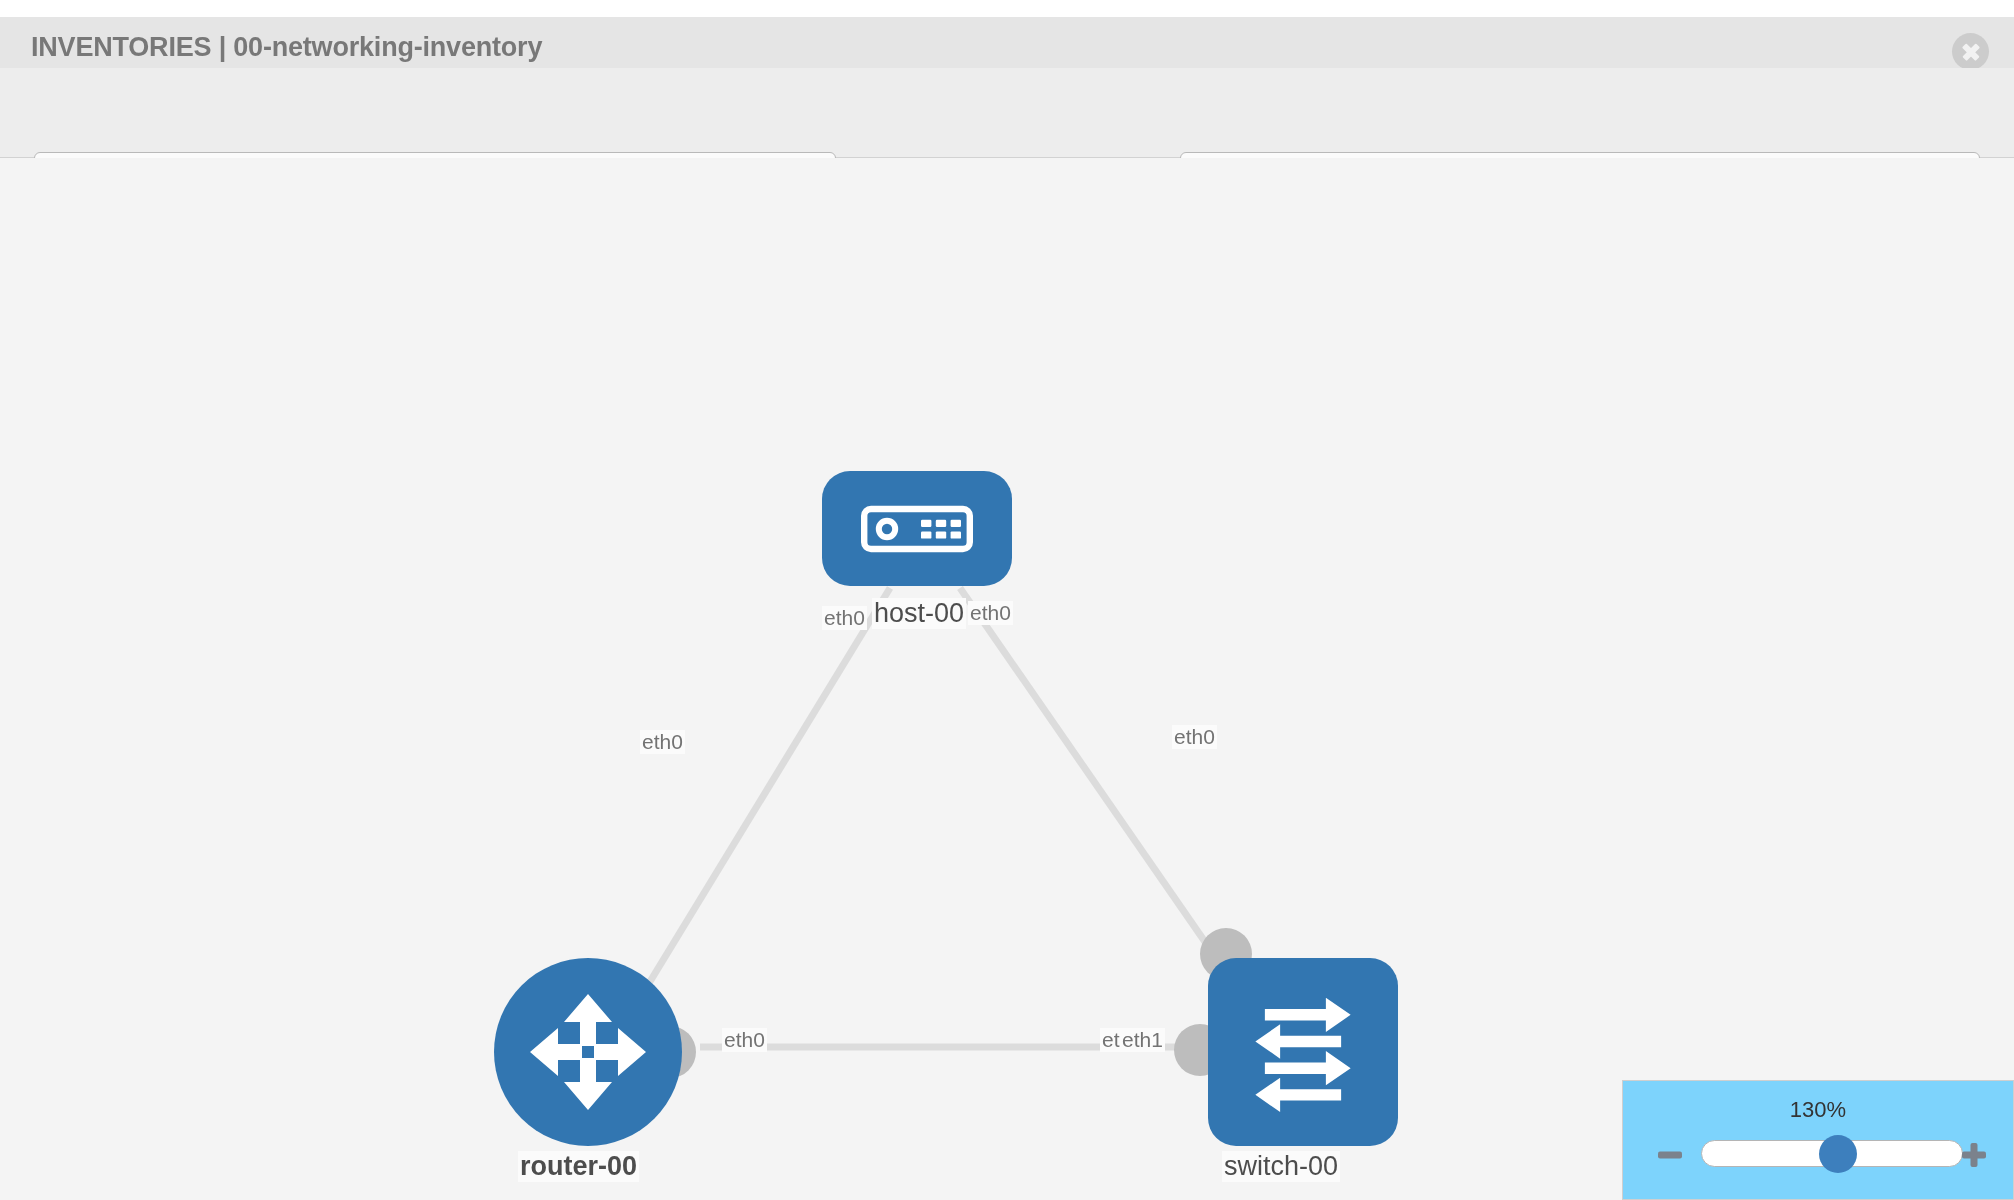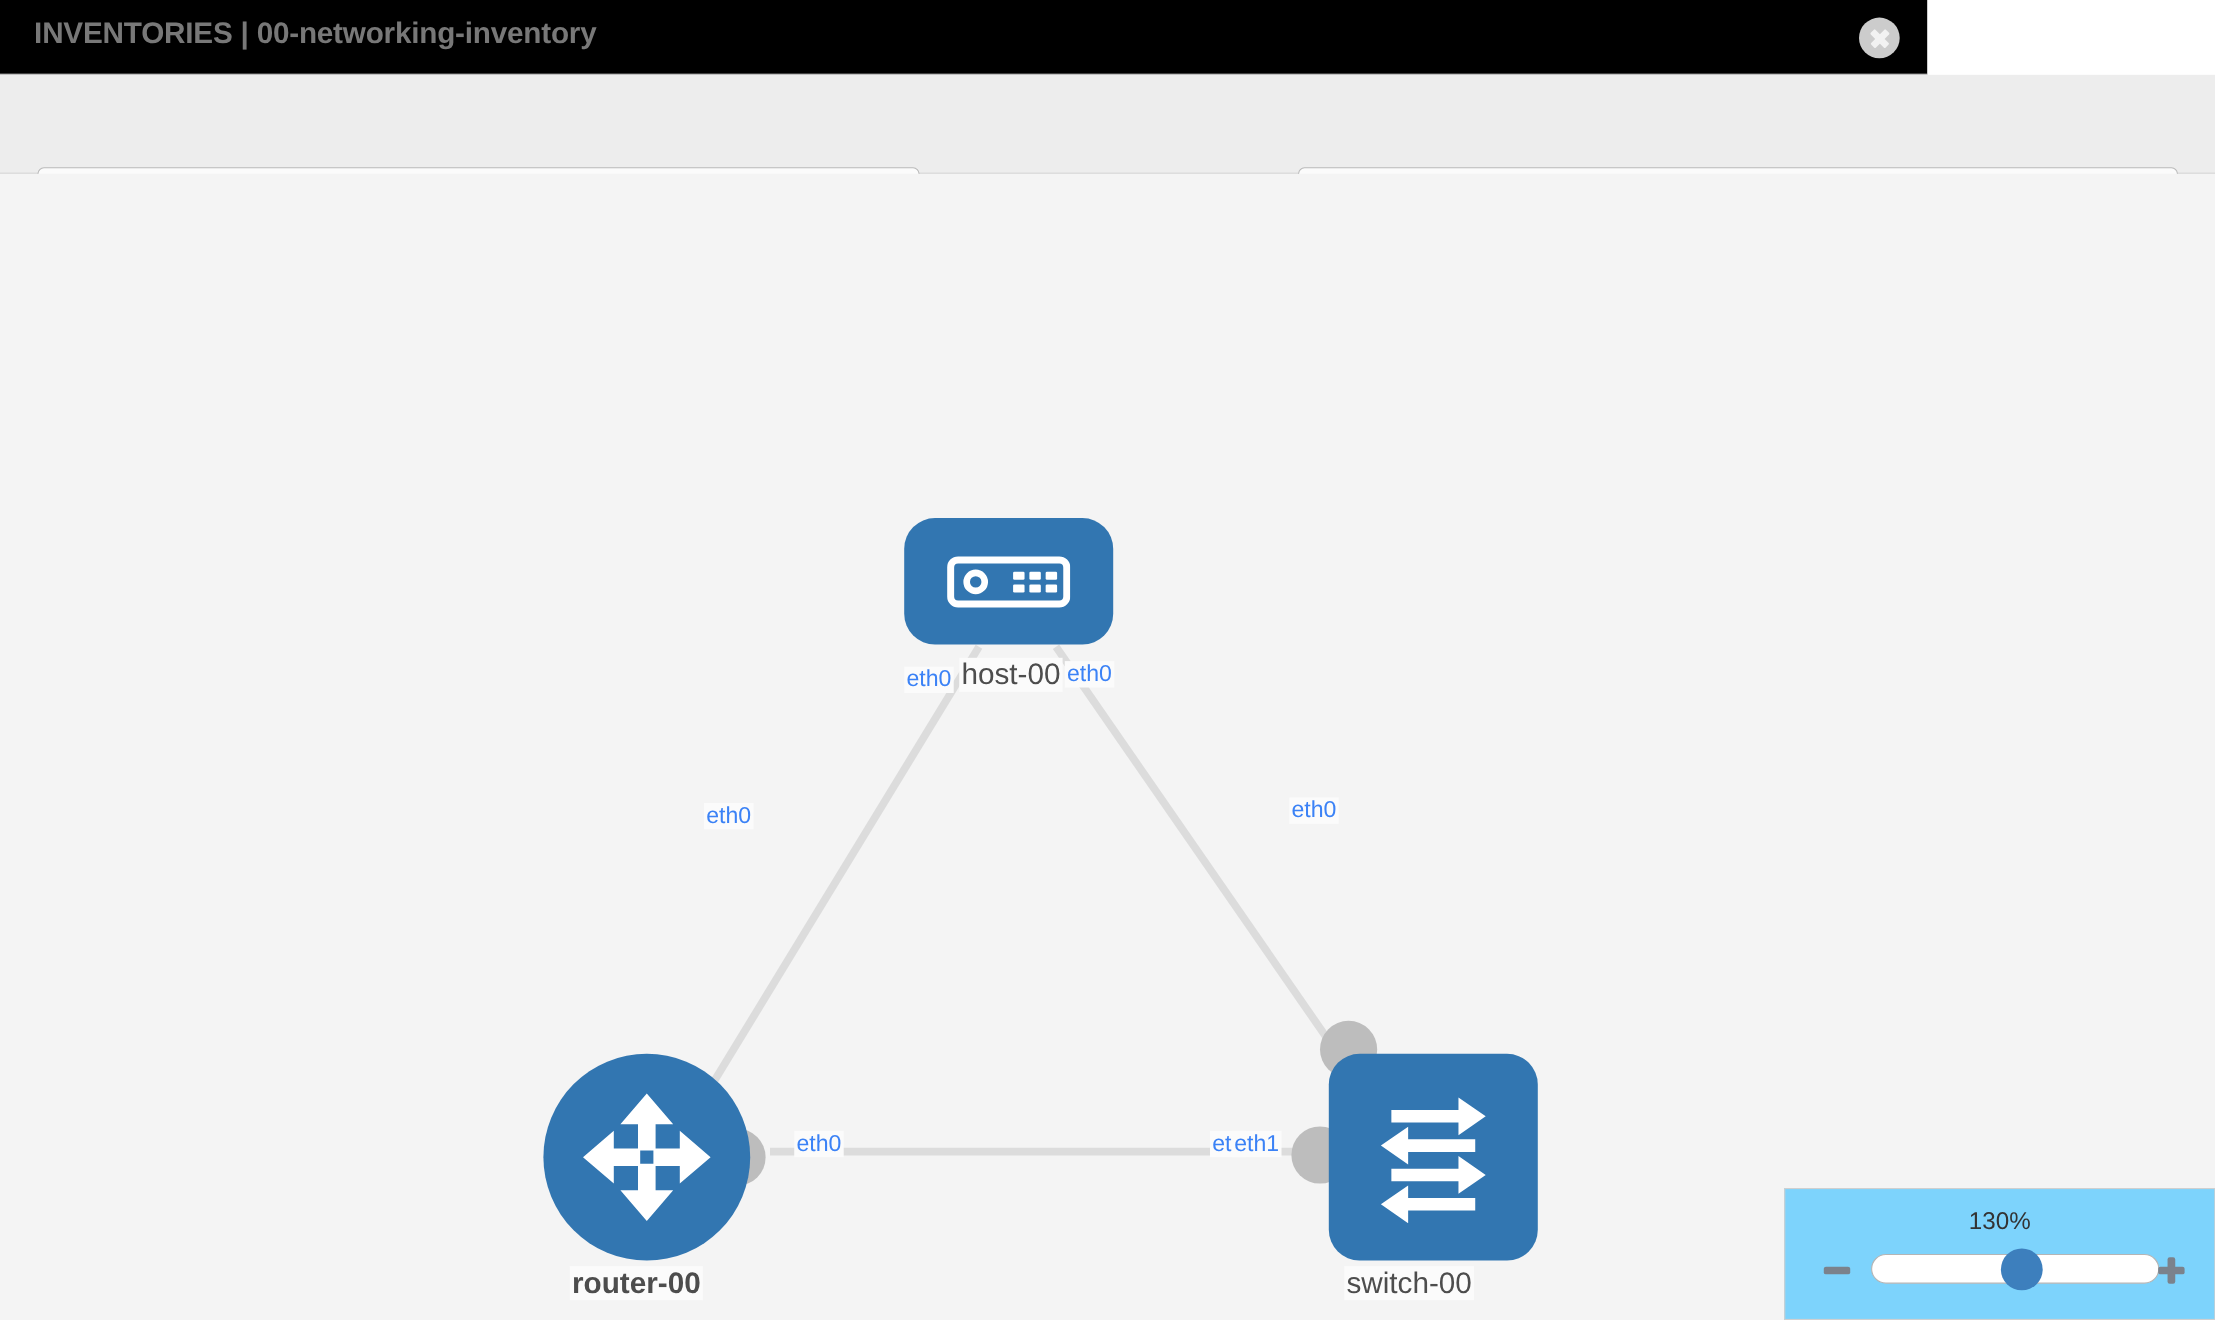--- a/index.html
+++ b/index.html
@@ -6,23 +6,23 @@
     margin: 0; padding: 0;
     width: 2014px; height: 1200px;
     overflow: hidden;
     background: #ffffff;
     font-family: "Liberation Sans", sans-serif;
   }
   #app { position: relative; width: 2014px; height: 1200px; }
 
   
   .header {
-    position: absolute; left: 0; top: 0;
-    width: 1752px; height: 68px;
-    background: #000000;
+    position: absolute; left: 0; top: 17px;
+    width: 2014px; height: 68px;
+    background: #e5e5e5;
     border-bottom: 1px solid #d7d7d7;
     box-sizing: border-box;
   }
   .header-title {
     position: absolute; left: 31px; top: 15px;
     font-size: 27px; font-weight: bold;
     color: #787878;
     letter-spacing: -0.2px;
     white-space: nowrap;
   }
@@ -108,21 +108,21 @@
     padding: 0 2px;
   }
   .nub {
     position: absolute;
     background: #bdbdbd;
     border-radius: 50%;
   }
   .iface-label {
     position: absolute;
     font-size: 21px;
-    color: #3b82f6;
+    color: #737373;
     background: #fbfbfb;
     white-space: nowrap;
     padding: 0 2px;
   }
 
   
   .zoom-panel {
     position: absolute; left: 1622px; top: 1080px;
     width: 392px; height: 120px;
     background: #7dd3fc;

